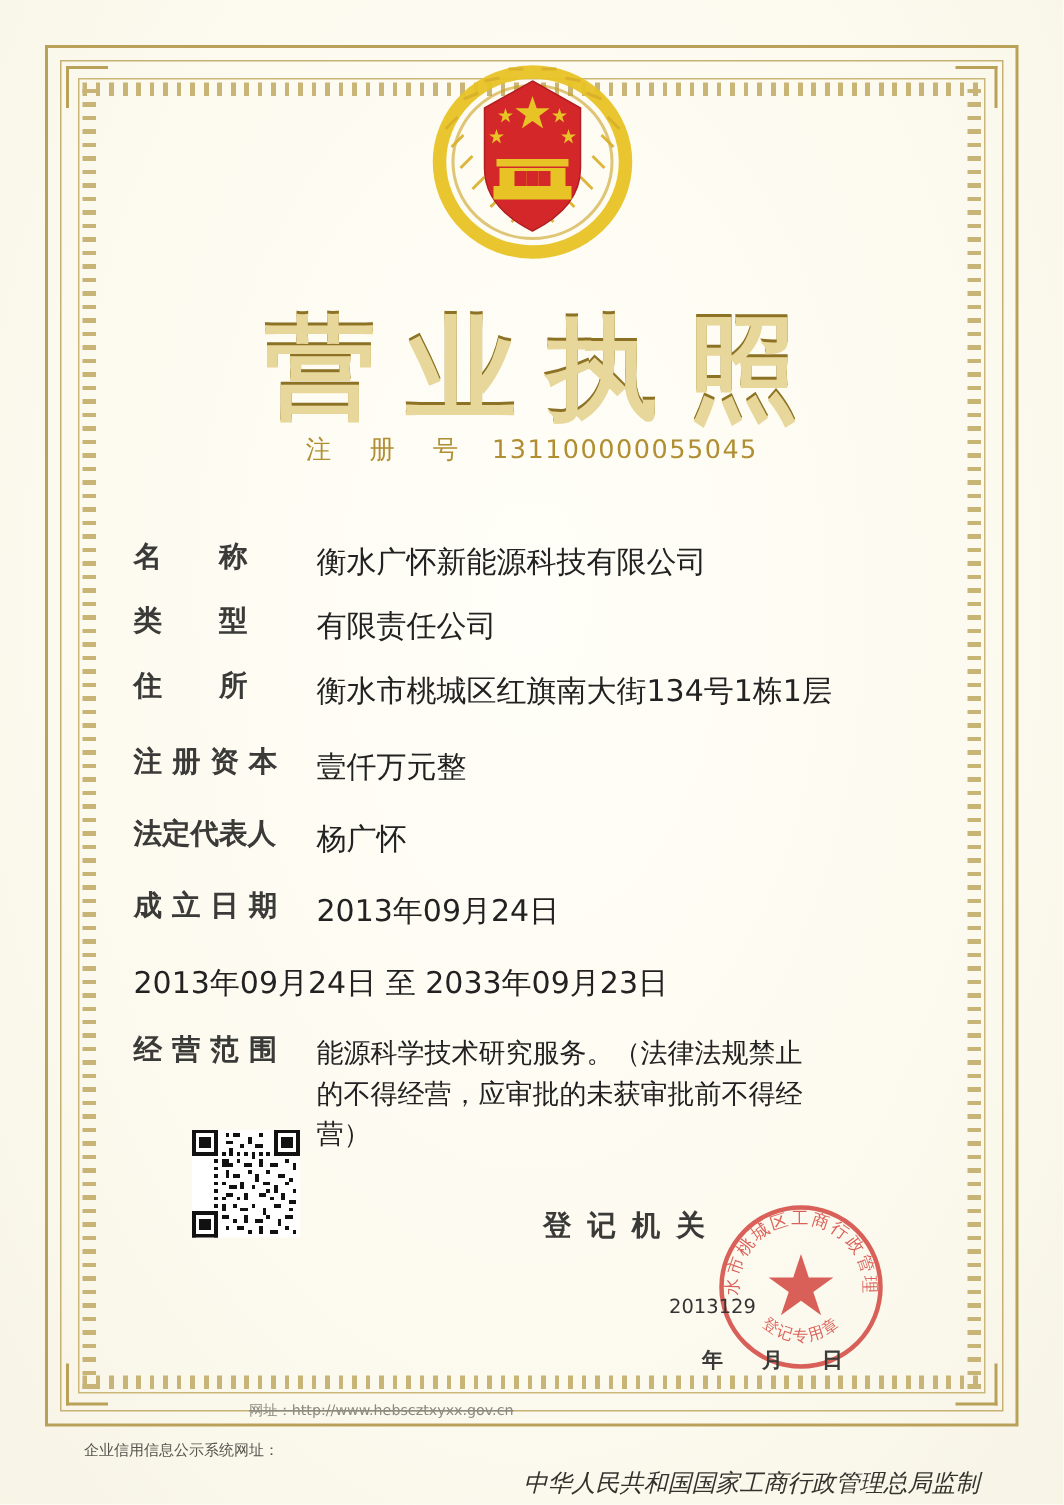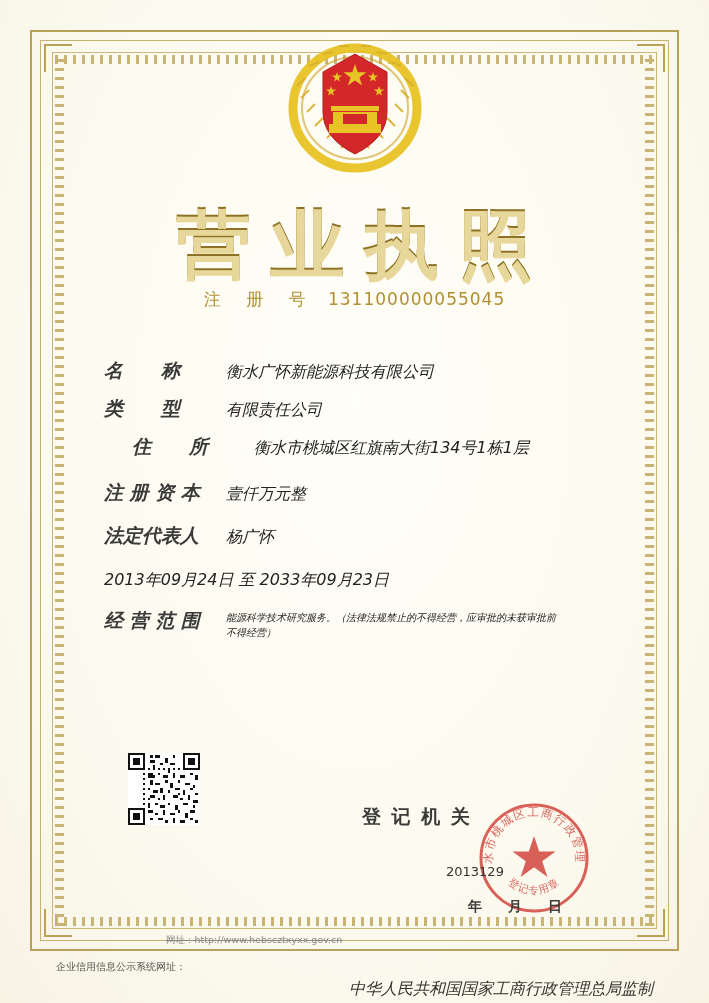--- a/index.html
+++ b/index.html
@@ -80,44 +80,44 @@
     text-align:center;
     color:#b08f33;
     font-size:17px;
     letter-spacing:1px;
   }
   .regno .lbl{letter-spacing:10px;margin-right:6px;text-align:center;}
   .regno .val{letter-spacing:1px;font-family:"DejaVu Sans",sans-serif;}
 
   
   .fields{
-    position:absolute;left:104px;top:358px;right:80px;font-style:italic;
+    position:absolute;left:89px;top:358px;right:80px;
   }
   .row{
     display:flex;
     align-items:flex-start;
     margin-bottom:12px;
   }
   .row .label{
     width:122px;
     flex:0 0 122px;
     font-size:19px;
     color:#3a3a38;
     font-weight:bold;
     letter-spacing:0;
   }
   .row .value{
-    font-size:16px;
+    font-size:20px;
     color:#222;
     padding-top:2px;
     line-height:1.45;
   }
-  .row.small .value{font-size:10px;line-height:1.5;max-width:330px;}
+  .row.small .value{font-size:18px;line-height:1.5;max-width:330px;}
   .row.gap{margin-bottom:17px;}
-  .row.gap2{margin-bottom:20px;margin-left:28px;}
+  .row.gap2{margin-bottom:20px;}
 
   
   .qr{
     position:absolute;left:128px;top:753px;width:72px;height:72px;
     image-rendering:pixelated;
   }
 
   
   .seal{
     position:absolute;left:476px;top:800px;width:116px;height:116px;
@@ -223,20 +223,24 @@
       <div class="label">住　　所</div>
       <div class="value">衡水市桃城区红旗南大街134号1栋1层</div>
     </div>
     <div class="row gap">
       <div class="label">注 册 资 本</div>
       <div class="value">壹仟万元整</div>
     </div>
     <div class="row gap">
       <div class="label">法定代表人</div>
       <div class="value">杨广怀</div>
+    </div>
+    <div class="row gap">
+      <div class="label">成 立 日 期</div>
+      <div class="value">2013年09月24日</div>
     </div>
     <div class="row gap">
       <div class="value">2013年09月24日 至 2033年09月23日</div>
     </div>
     <div class="row small">
       <div class="label">经 营 范 围</div>
       <div class="value">能源科学技术研究服务。（法律法规禁止的不得经营，应审批的未获审批前不得经营）</div>
     </div>
   </div>
 

